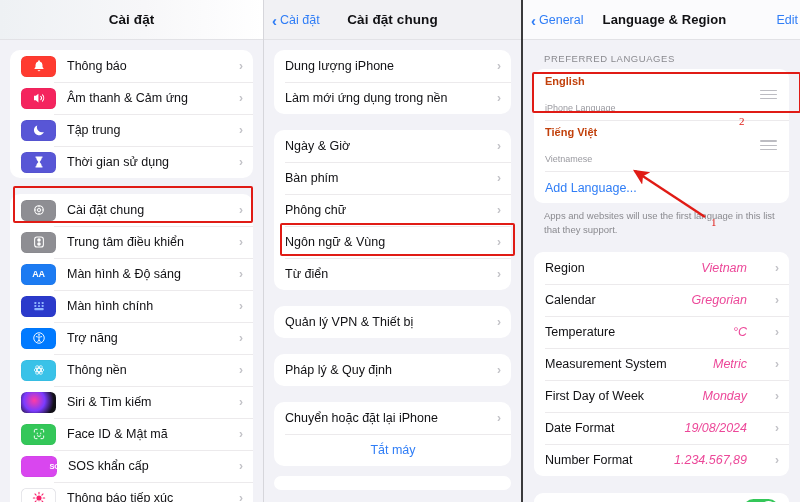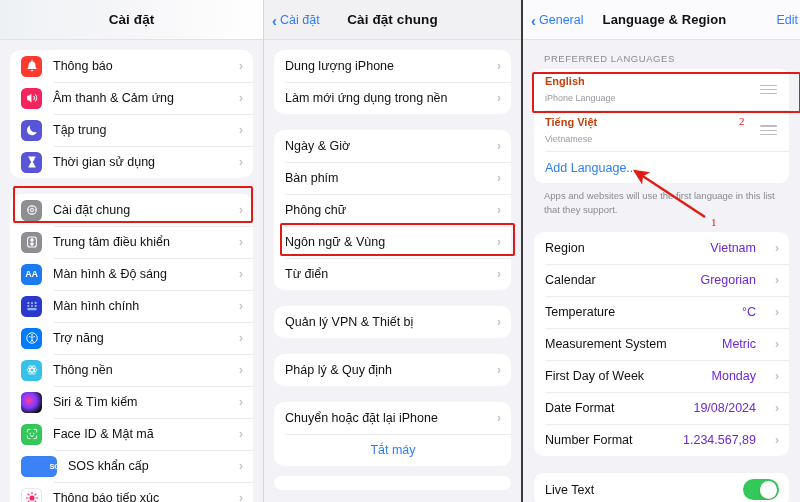--- a/index.html
+++ b/index.html
@@ -52,42 +52,42 @@
     position: relative; display: flex; align-items: center;
     min-height: 32px; padding: 0 10px 0 11px; cursor: pointer;
   }
   .row + .row::before {
     content: ""; position: absolute; left: 11px; right: 0; top: 0;
     height: 1px; background: #eceaec;
   }
   #panel-1 .row + .row::before { left: 44px; }
   .row-label { font-size: 12.5px; color: #111114; flex: 1; white-space: nowrap; }
   .chev { color: #c2c2c7; font-size: 12px; font-weight: 600; margin-left: 6px; }
-  .row-value { font-size: 12.5px; color: #6d28d9; margin-right: 13px; white-space: nowrap; }
+  .row-value { font-size: 12.5px; color: #ec4899; margin-right: 22px; white-space: nowrap; font-style: italic; }
 
   
   .app-icon {
-    width: 21px; height: 21px; border-radius: 5.5px; margin-right: 11px;
+    width: 35px; height: 21px; border-radius: 5.5px; margin-right: 11px;
     display: flex; align-items: center; justify-content: center;
     color: #fff; font-size: 10px; flex: 0 0 auto;
     box-shadow: 0 0 0 .4px rgba(0,0,0,.05) inset;
   }
   .ic-notify { background: #ff3b30; }
   .ic-sound  { background: #f4245e; }
   .ic-focus  { background: #5856d6; }
   .ic-screen { background: #5856d6; }
   .ic-general{ background: #8e8e93; }
   .ic-control{ background: #8e8e93; }
   .ic-display{ background: #1c7bf2; }
   .ic-home   { background: #2b3acb; }
   .ic-access { background: #007aff; }
   .ic-wall   { background: #39c2e8; }
   .ic-siri   { background: radial-gradient(circle at 38% 40%, #ff3ba5 0%, #7b3bff 42%, #121018 78%); }
   .ic-face   { background: #34c759; }
-  .ic-sos    { background: #3b82f6; font-size: 7.5px; font-weight: bold; letter-spacing: -.2px; padding-left: 36px; }
+  .ic-sos    { background: #d946ef; font-size: 7.5px; font-weight: bold; letter-spacing: -.2px; padding-left: 36px; }
   .ic-expose { background: #ffffff; box-shadow: 0 0 0 .8px #e1e1e6 inset; }
 
   .icon-svg { width: 14px; height: 14px; display:block; }
   .aa-text { font-size: 9px; font-weight: bold; letter-spacing: -.3px; }
 
   
   .section-head {
     font-size: 9.5px; color: #8a8a8f; letter-spacing: .55px;
     padding: 0 0 5px 21px; text-transform: uppercase;
   }
@@ -95,21 +95,21 @@
   .lang-row {
     position: relative; display: flex; align-items: center;
     padding: 6px 12px 6px 11px; min-height: 37px; cursor: pointer;
   }
   .lang-row + .lang-row::before,
   .addlang-row::before {
     content: ""; position: absolute; left: 11px; right: 0; top: 0;
     height: 1px; background: #eceaec;
   }
   .lang-main { font-size: 11px; color: #c2410c; font-weight: bold; line-height: 1.25; }
-  .lang-sub  { font-size: 9px; color: #9a9aa0; line-height: 1.35; margin-top: 3px; }
+  .lang-sub  { font-size: 9px; color: #9a9aa0; line-height: 1.35; margin-top: 13px; }
   .lang-texts { flex: 1; }
   .drag-handle { width: 17px; display: flex; flex-direction: column; gap: 2.5px; cursor: grab; }
   .drag-handle i { display: block; height: 1.6px; background: #bcbcc2; border-radius: 1px; }
 
   .addlang-row {
     position: relative; padding: 7px 11px; cursor: pointer;
   }
   .addlang-text { font-size: 12.5px; color: #2f7df6; }
   .footnote {
     font-size: 9.5px; color: #8a8a8f; line-height: 1.45;

